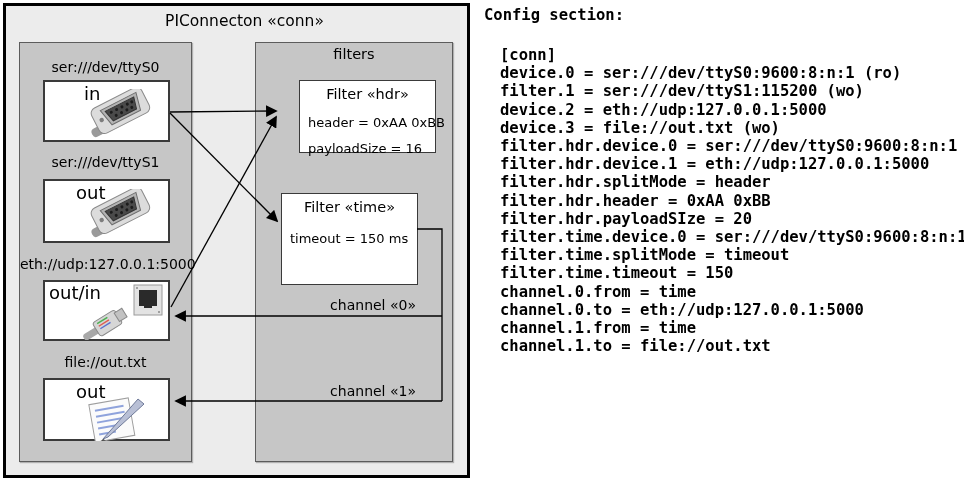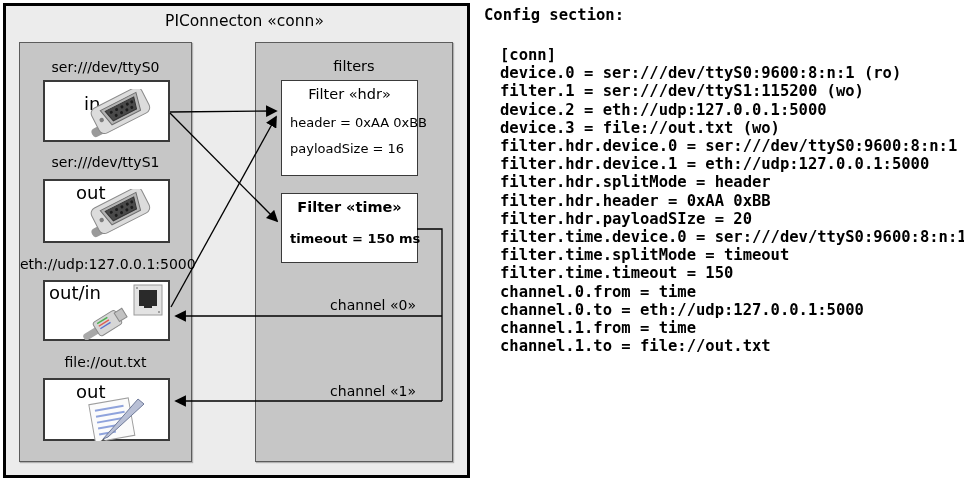--- a/index.html
+++ b/index.html
@@ -30,29 +30,29 @@
     white-space:nowrap;
   }
   .dev-label.small { font-size:14px; }
   .dev-box {
     position:absolute; left:23px; width:127px; background:#ffffff;
     border:2px solid #3a3a3a;
   }
   .dev-dir { position:absolute; font-size:18px; line-height:20px; }
   .dev-icon { position:absolute; }
   .filters-title {
-    position:absolute; left:0; width:100%; top:15px; text-align:center;
+    position:absolute; left:0; width:100%; top:3px; text-align:center;
     font-size:14.5px;
   }
   .filter-box {
     position:absolute; left:25px; width:137px; background:#ffffff;
     border:1.5px solid #3a3a3a;
   }
-  .filter-box.hdr { top:37px; height:96px; }
-  .filter-box.time { top:150px; height:70px;font-weight:bold; }
+  .filter-box.hdr { top:37px; height:73px;margin-left:18px; }
+  .filter-box.time { top:150px; height:92px; }
   .filter-title {
     position:absolute; left:0; width:100%; top:5px; text-align:center;
     font-size:14.5px;
   }
   .filter-attr {
     position:absolute; left:8px; font-size:13px; line-height:16px;
     white-space:nowrap;
   }
   .filter-box.hdr .filter-attr { top:34px; }
   .filter-box.time .filter-attr { top:37px; }
@@ -80,21 +80,21 @@
 
 <div class="stage">
 
   <div class="diagram">
     <div class="diagram-title">PIConnecton «conn»</div>
 
     <div class="panel devices-panel">
 
       <div class="dev-label" style="top:16px">ser:///dev/ttyS0</div>
       <div class="dev-box" style="top:37px;height:62px">
-        <span class="dev-dir" style="left:39px;top:12px">in</span>
+        <span class="dev-dir" style="left:39px;top:2px">in</span>
         <svg class="dev-icon" style="right:8px;bottom:1px;width:80px;height:50px" viewBox="0 0 80 50">
           <g transform="rotate(-27 40 25)">
             <rect x="6" y="26" width="20" height="9" rx="4" fill="#9a9a9a"></rect>
             <rect x="14" y="8" width="56" height="28" rx="6" fill="#dcdcdc" stroke="#8a8a8a"></rect>
             <path d="M24,13 L64,13 L60,31 L28,31 Z" fill="#b3b3b3" stroke="#6e6e6e"></path>
             <path d="M28,16 L60,16 L57,28 L31,28 Z" fill="#4a4a4a" stroke="#333"></path>
             <circle cx="33" cy="19.5" r="1.5" fill="#1c1c1c"></circle>
               <circle cx="39" cy="19.5" r="1.5" fill="#1c1c1c"></circle>
             <circle cx="45" cy="19.5" r="1.5" fill="#1c1c1c"></circle>
               <circle cx="51" cy="19.5" r="1.5" fill="#1c1c1c"></circle>

